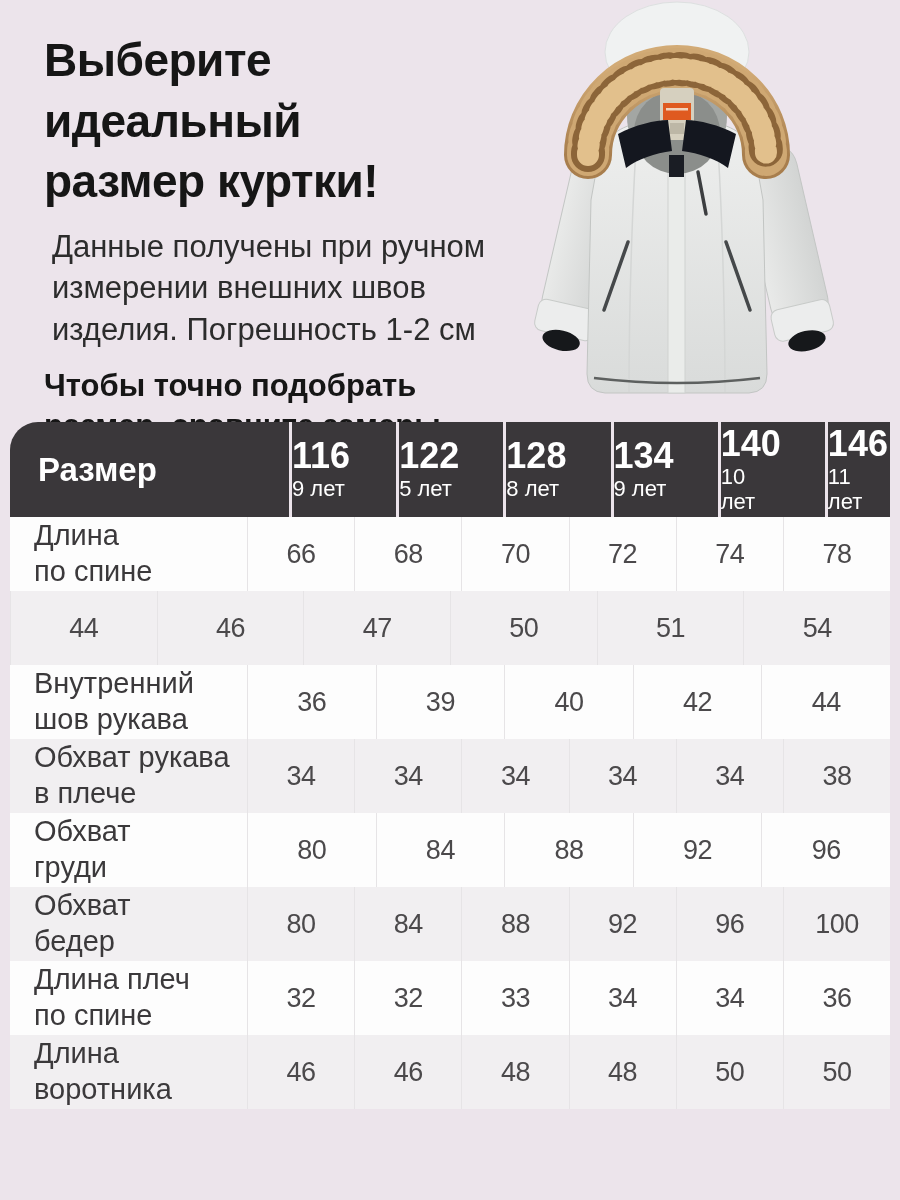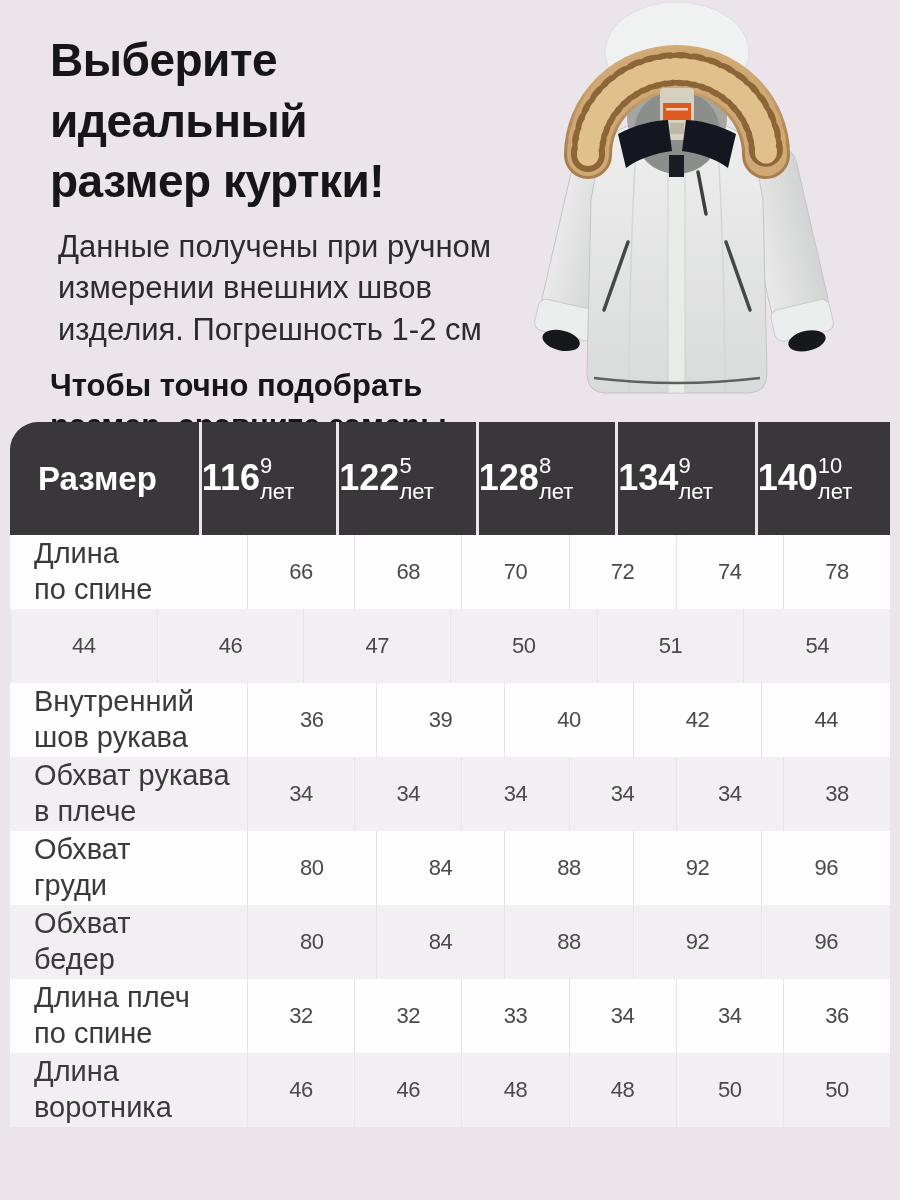--- a/index.html
+++ b/index.html
@@ -16,63 +16,63 @@
   }
   html,body{margin:0;padding:0;}
   .canvas{
     position:relative;width:900px;height:1200px;overflow:hidden;
     background:var(--background);
     font-family:"Liberation Sans","DejaVu Sans",sans-serif;
   }
   .multiline{white-space:pre-line;}
 
   
-  .hero{position:absolute;left:50px;top:30px;width:470px;}
+  .hero{position:absolute;left:44px;top:30px;width:470px;}
   .hero-title{
     margin:0;font-size:46px;font-weight:700;line-height:1.32;
     letter-spacing:-0.5px;color:var(--text-primary);
   }
   .hero-desc{
     margin:14px 0 0 8px;font-size:31px;line-height:1.33;
     color:var(--text-secondary);
   }
   .hero-note{
     margin:16px 0 0 0;font-size:31px;line-height:1.3;font-weight:700;
     color:var(--text-primary);
   }
 
   
   .jacket{position:absolute;left:528px;top:0;width:314px;height:412px;}
 
   
   .size-table{position:absolute;left:10px;top:422px;width:880px;}
   .thead{
-    display:flex;height:113px;background:var(--header-bg);
+    display:flex;height:95px;background:var(--header-bg);
     color:var(--header-text);border-radius:28px 0 0 0;overflow:hidden;gap:42px;
   }
   .th-label{
     width:237px;box-sizing:border-box;display:flex;align-items:center;
     padding-left:28px;font-size:33px;font-weight:700;
   }
   .th-col{
-    flex:1;display:flex;flex-direction:row;align-items:center;justify-content:center;
+    flex:1;display:flex;flex-direction:column;justify-content:center;
     border-left:3px solid var(--background);background:var(--header-bg);
   }
   .th-size{font-size:36px;font-weight:700;line-height:1.08;}
   .th-age{font-size:22px;line-height:1.15;}
   .trow{display:flex;height:74px;}
   .trow.odd{background:var(--row-bg);}
   .trow.even{background:var(--row-alt-bg);}
   .td-label{
     width:237px;box-sizing:border-box;display:flex;flex-direction:column;justify-content:center;
     padding-left:24px;font-size:29px;line-height:1.24;color:var(--label-text);
   }
   .td{
     flex:1;display:flex;align-items:center;justify-content:center;
-    font-size:22px;letter-spacing:-0.5px;color:var(--cell-text);
+    font-size:27px;letter-spacing:-0.5px;color:var(--cell-text);
     border-left:1px solid var(--grid-line);
   }
 </style>
 </head>
 <body>
 
 <div class="canvas">
 
   <div class="hero">
     <h1 class="hero-title multiline">Выберите идеальный
@@ -234,20 +234,21 @@
     </div>
 
     <div class="trow even">
       <div class="td-label multiline">Обхват
 бедер</div>
       <div class="td">80</div>
       <div class="td">84</div>
       <div class="td">88</div>
       <div class="td">92</div>
       <div class="td">96</div>
+      <div class="td">100</div>
     </div>
 
     <div class="trow odd">
       <div class="td-label multiline">Длина плеч
 по спине</div>
       <div class="td">32</div>
       <div class="td">32</div>
       <div class="td">33</div>
       <div class="td">34</div>
       <div class="td">34</div>

